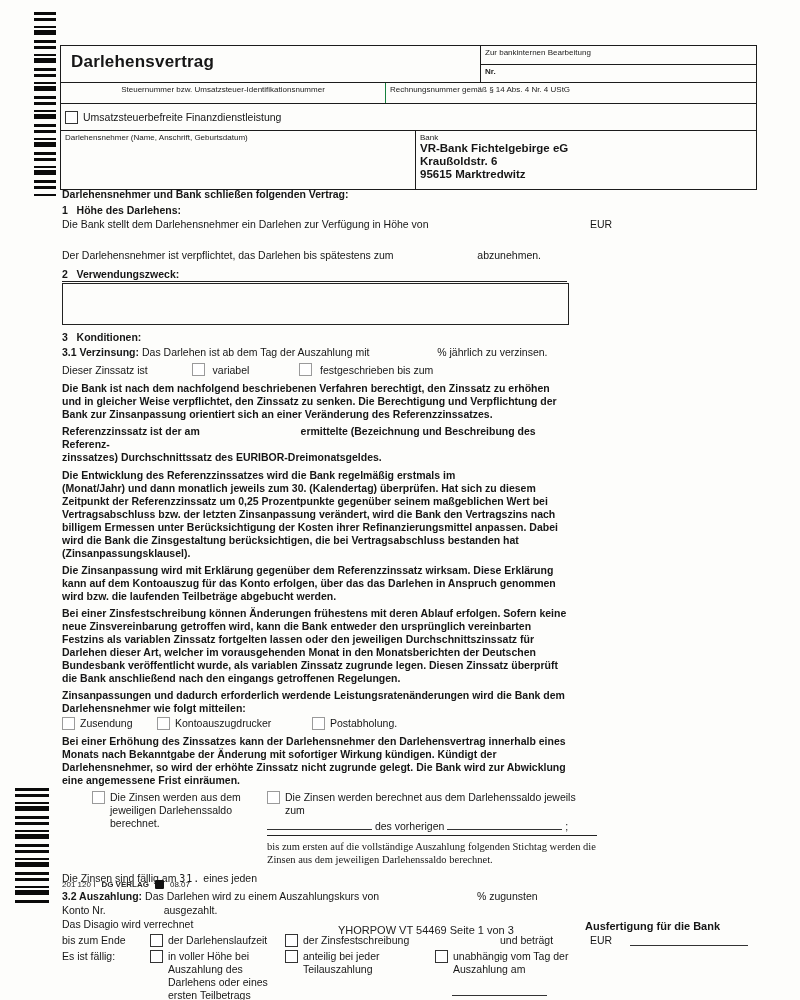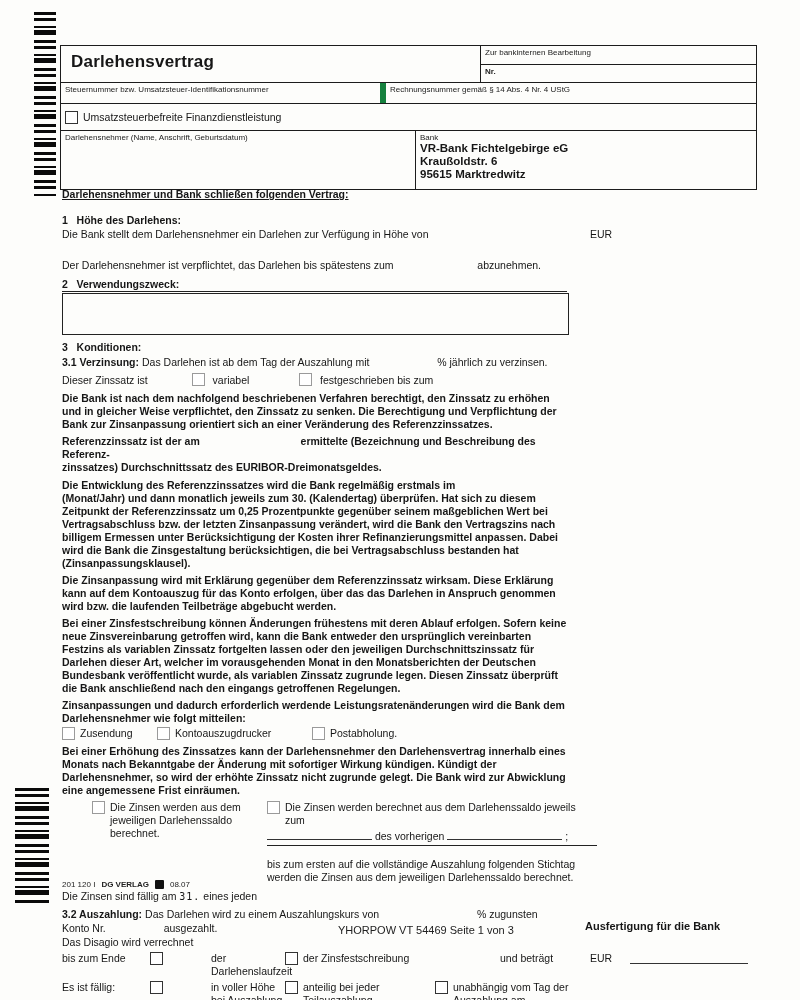--- a/index.html
+++ b/index.html
@@ -16,21 +16,21 @@
   .hdr{position:absolute;left:60px;top:45px;width:695px;border:1.5px solid #1c1c1c;font-size:8px;}
   .hdr-row{display:flex;border-bottom:1px solid #1c1c1c;}
   .hdr-row:last-child{border-bottom:none;}
   .cell{padding:2px 4px;box-sizing:border-box;}
   .title-cell{width:420px;border-right:1px solid #1c1c1c;}
   .title{font-size:17px;font-weight:bold;letter-spacing:.2px;padding:4px 2px 8px 6px;}
   .internal-cell{flex:1;display:flex;flex-direction:column;}
   .internal-top{padding:2px 4px;border-bottom:1px solid #1c1c1c;flex:1;}
   .internal-nr{padding:2px 4px;height:13px;font-weight:bold;}
   .lab{font-size:8px;color:#222;}
-  .tax-cell{width:325px;height:20px;border-right:6px solid #15803d;}
+  .tax-cell{width:325px;height:20px;border-right:1px solid #15803d;text-align:center;}
   .inv-cell{flex:1;height:20px;}
   .cbrow{display:flex;align-items:center;height:26px;padding:0 4px;font-size:10.5px;}
   .borrower-cell{width:355px;height:58px;border-right:1px solid #1c1c1c;}
   .bank-cell{flex:1;height:58px;}
   .bank-name{font-weight:bold;font-size:11.5px;line-height:13px;}
   
   .cb{display:inline-block;width:11px;height:11px;border:1.4px solid #333;vertical-align:-2px;
       margin-right:5px;flex:none;background:#fff;}
   .cb.faint{border:1px solid #9a9a9a;}
   .gap{display:inline-block;height:10px;}
@@ -44,27 +44,27 @@
   .eur-abs{position:absolute;left:528px;top:0;}
   .mono{font-family:"DejaVu Sans Mono",monospace;font-size:10px;letter-spacing:1px;}
   .purpose-box{width:505px;height:40px;border:1.5px solid #222;margin:1px 0 6px 0;}
   .h-num{font-weight:bold;}
   
   .calc{display:flex;margin:4px 0 6px 30px;width:505px;}
   .calc-left{width:195px;display:flex;}
   .calc-left .txt{width:150px;}
   .calc-right{flex:1;}
   .calc-right-head{display:flex;}
-  .calc-box{border-top:1.3px solid #222;margin-top:2px;padding-top:12px;width:330px;}
+  .calc-box{border-top:1.3px solid #222;margin-top:2px;padding-top:4px;width:330px;font-family:Liberation Serif, serif;}
   .optrow{display:flex;margin:2px 0 5px 0;}
   .optrow .opt{display:flex;align-items:flex-start;}
   
   .frow{display:flex;margin-bottom:3px;}
   .fc0{width:88px;}
-  .fc1{width:135px;display:flex;gap:43px;}
+  .fc1{width:135px;display:flex;}
   .fc2{width:150px;display:flex;}
   .fc3{width:160px;display:flex;flex-direction:column;}
   
   .footer-left{position:absolute;left:62px;top:880px;font-size:8px;color:#222;display:flex;align-items:center;gap:6px;}
   .dg-logo{display:inline-block;width:9px;height:9px;background:#111;border-radius:1px;}
   .footer-center{position:absolute;left:338px;top:924px;font-size:11px;color:#222;}
   .footer-right{position:absolute;left:585px;top:920px;font-size:11px;font-weight:bold;}
 </style>
 </head>
 <body>
@@ -103,21 +103,21 @@
         <div class="lab t">Bank</div>
         <div class="bank-name t">VR-Bank Fichtelgebirge eG</div>
         <div class="bank-name t">Kraußoldstr. 6</div>
         <div class="bank-name t">95615 Marktredwitz</div>
       </div>
     </div>
   </div>
 
   <div class="body">
 
-    <p class="t" style="font-weight:bold;margin-bottom:13px;text-decoration:underline;">Darlehensnehmer und Bank schließen folgenden Vertrag:</p>
+    <p class="t" style="font-weight:bold;margin-bottom:3px;">Darlehensnehmer und Bank schließen folgenden Vertrag:</p>
 
     <p class="t h-num" style="margin-bottom:1px;">1   Höhe des Darlehens:</p>
     <p class="rel" style="margin-bottom:5px;">
       <span class="t">Die Bank stellt dem Darlehensnehmer ein Darlehen zur Verfügung in Höhe von</span>
       <span class="eur-abs t">EUR</span>
       <span class="gap" style="width:120px;margin-left:600px;"></span>
     </p>
     <p style="margin-bottom:6px;">
       <span class="t">Der Darlehensnehmer ist verpflichtet, das Darlehen bis spätestens zum</span>
       <span class="gap" style="width:78px;"></span>

